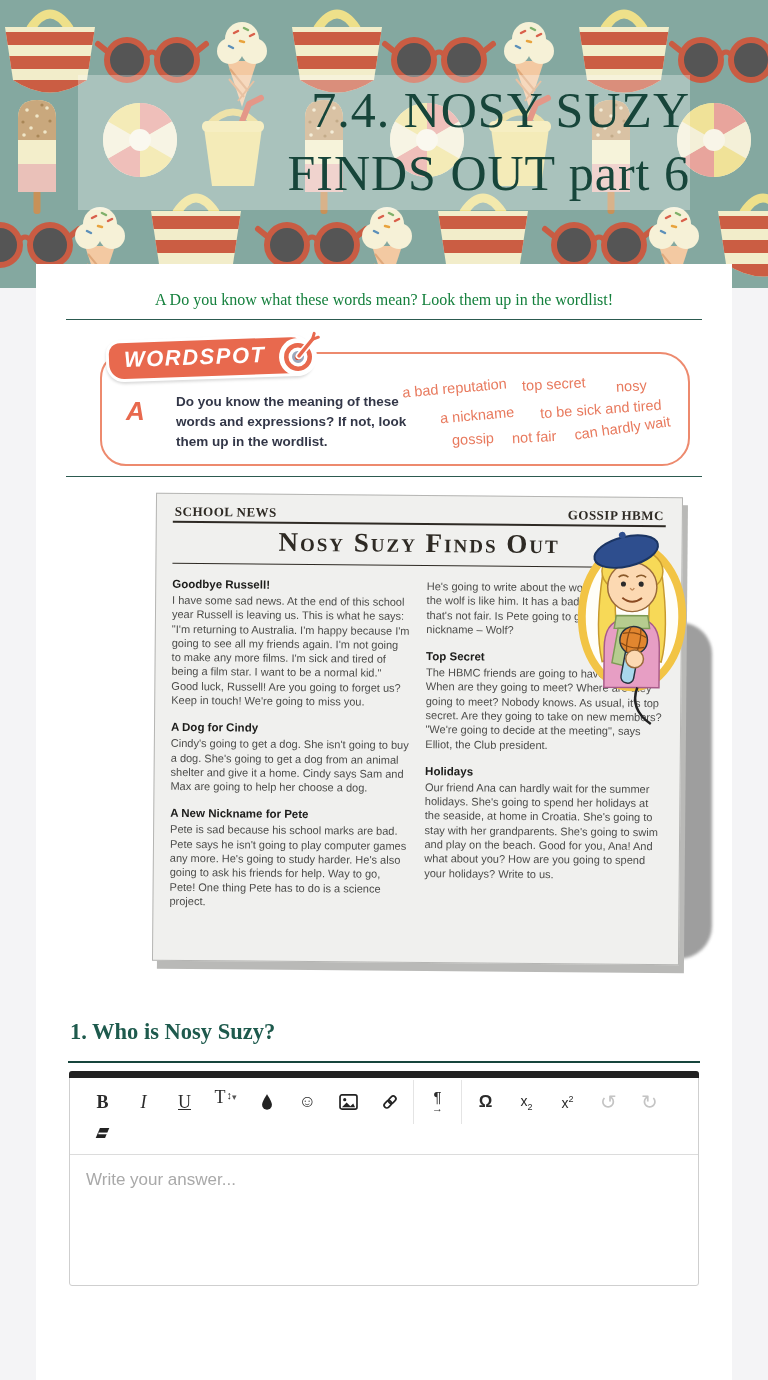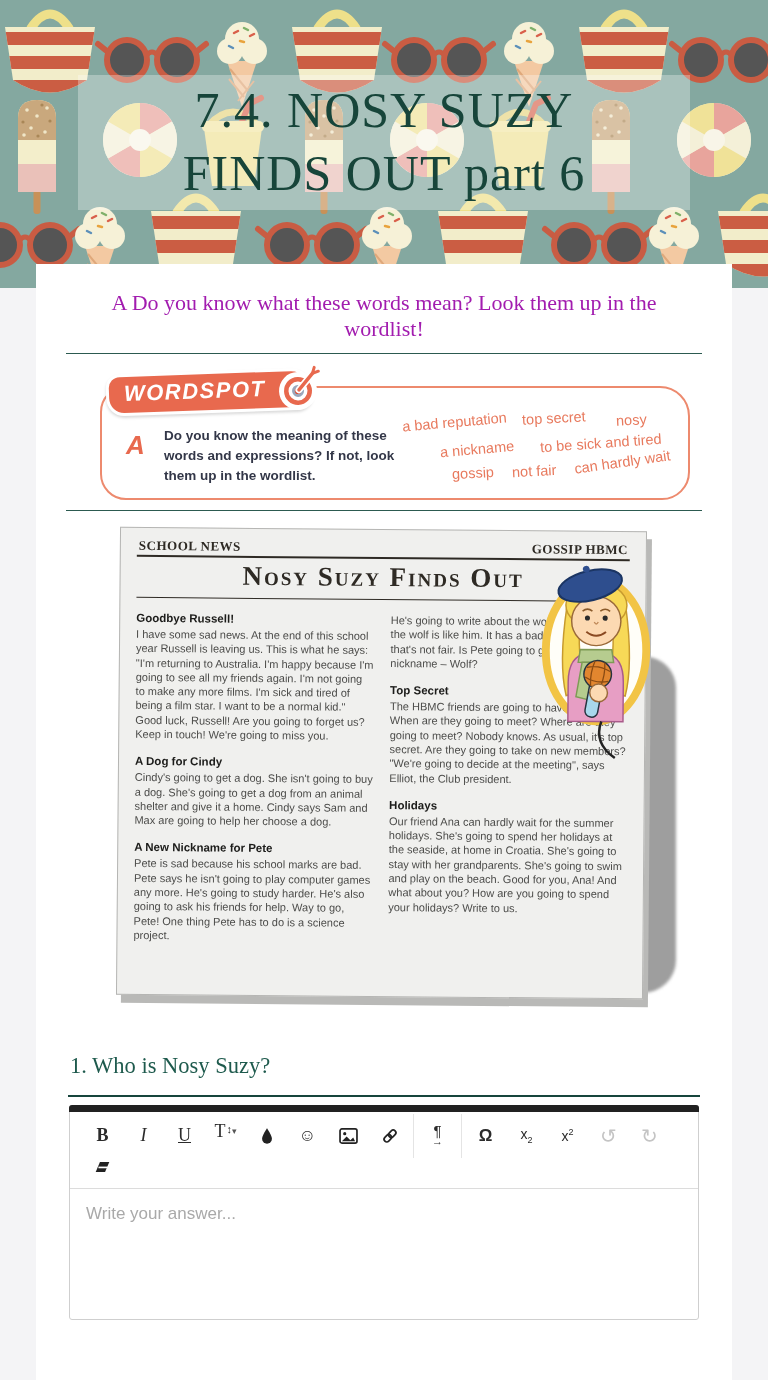--- a/index.html
+++ b/index.html
@@ -18,21 +18,21 @@
     text-align:center; font-family:"Liberation Serif", serif;
     font-size:50px; line-height:1.26; color:#17453a; letter-spacing:1px;
   }
   
   .card {
     position:relative; margin:-24px 36px 0; background:#ffffff;
     padding-top:26px; height:1200px;
   }
   .sec-h {
     font-family:"Liberation Serif", serif; font-weight:400;
-    font-size:22px; line-height:1.2; color:#a21caf;
+    font-size:16px; line-height:1.2; color:#15803d;
     text-align:center; margin:0 40px;
   }
   .rule { border:none; border-top:1px solid #2c5a50; margin:10px 30px 0; }
   
   .wordspot {
     position:relative; margin:32px 42px 0 64px; height:110px;
     border:2px solid #ed8a6e; border-radius:26px 30px 28px 26px;
   }
   .ws-badge {
     position:absolute; top:-17px; left:4px; transform:rotate(-2deg);
@@ -40,21 +40,21 @@
     font-size:22px; letter-spacing:1.5px; padding:4px 44px 6px 15px;
     border-radius:14px 22px 16px 18px; border:3px solid #fff;
     box-shadow:0 2px 3px rgba(0,0,0,.15); white-space:nowrap;
   }
   .ws-target { position:absolute; right:-16px; top:-7px; width:52px; height:52px; }
   .ws-a {
     position:absolute; left:24px; top:42px; color:#e8694e;
     font-size:26px; font-weight:bold; font-style:italic;
   }
   .ws-text {
-    position:absolute; left:62px; top:38px; width:238px;
+    position:absolute; left:74px; top:38px; width:238px;
     font-size:13.5px; font-weight:bold; color:#333748; line-height:1.48; margin:0;
   }
   .ws-word { position:absolute; color:#e87a5e; font-size:14.5px; white-space:nowrap; }
   
   .magazine { position:relative; margin:18px 0 0 82px; width:527px; }
   .mag-curl {
     position:absolute; left:520px; top:128px; width:46px; height:336px;
     background:#9e9e9e; border-radius:6px 30px 34px 6px;
     filter:blur(1.5px); transform:skewY(2deg); z-index:0;
   }
@@ -76,21 +76,21 @@
   }
   .girl { position:absolute; top:24px; right:-16px; width:126px; height:212px; z-index:3; }
   .mag-cols { display:flex; gap:16px; margin-top:13px; }
   .mcol { flex:1; font-size:11px; color:#4c4c4a; line-height:1.3; }
   .mcol h4 { font-size:11.5px; color:#1c1c1a; margin:13px 0 1px; }
   .mcol h4:first-child { margin-top:0; }
   .mcol p { margin:0; }
   .wrap-girl { margin-right:84px; }
   
   .question {
-    font-family:"Liberation Serif", serif; font-weight:400;
+    font-family:"Liberation Serif", serif; font-weight:700;
     font-size:22.5px; color:#1e5a4d; margin:56px 34px 16px;
   }
   .q-rule { border:none; border-top:2px solid #17453c; margin:12px 32px 0; }
   .editor { margin:8px 33px 0; border:1px solid #cfcfcf; border-radius:3px; background:#fff; }
   .editor-topbar { height:7px; background:#212121; margin:-1px -1px 0; border-radius:3px 3px 0 0; }
   .toolbar { padding:8px 12px 6px; border-bottom:1px solid #dcdcdc; }
   .tb-row { display:flex; align-items:center; }
   .tb {
     width:41px; height:30px; display:flex; align-items:center; justify-content:center;
     background:none; border:none; padding:0; font-size:17px; color:#2b2b2b; cursor:pointer;
@@ -212,21 +212,21 @@
       <use href="#i-cone" transform="translate(100,240)"></use>
       <use href="#i-bag" transform="translate(196,242)"></use>
       <use href="#i-glasses" transform="translate(312,245)"></use>
       <use href="#i-cone" transform="translate(387,240)"></use>
       <use href="#i-bag" transform="translate(483,242)"></use>
       <use href="#i-glasses" transform="translate(599,245)"></use>
       <use href="#i-cone" transform="translate(674,240)"></use>
       <use href="#i-bag" transform="translate(763,242)"></use>
       <rect x="78" y="75" width="612" height="135" fill="#ffffff" opacity="0.30"></rect>
     </svg>
-    <h1 class="banner-title" style="margin:0;font-weight:400;">
+    <h1 class="banner-title" style="margin:0;font-weight:400;align-items:flex-end;">
       <span>7.4. NOSY SUZY</span>
       <span>FINDS OUT part 6</span>
     </h1>
   </header>
 
   <main class="card">
 
     <h2 class="sec-h">A Do you know what these words mean? Look them up in the wordlist!</h2>
     <hr class="rule">
 
@@ -251,21 +251,21 @@
       <span class="ws-word" style="left:514px;top:24px;transform:rotate(-3deg);">nosy</span>
       <span class="ws-word" style="left:338px;top:53px;transform:rotate(-5deg);">a nickname</span>
       <span class="ws-word" style="left:438px;top:47px;transform:rotate(-4deg);">to be sick and tired</span>
       <span class="ws-word" style="left:350px;top:77px;transform:rotate(-3deg);">gossip</span>
       <span class="ws-word" style="left:410px;top:75px;transform:rotate(-3deg);">not fair</span>
       <span class="ws-word" style="left:472px;top:66px;transform:rotate(-8deg);">can hardly wait</span>
     </figure>
 
     <hr class="rule">
 
-    <figure class="magazine" style="margin-left:74px;padding-left:8px;">
+    <figure class="magazine" style="margin-left:110px;padding-left:8px;">
       <div class="mag-curl"></div>
       <div class="mag-page">
         <div class="mag-masthead">
           <span>SCHOOL NEWS</span>
           <span>GOSSIP HBMC</span>
         </div>
         <h3 class="mag-title">Nosy Suzy Finds Out</h3>
 
         <svg class="girl" viewBox="0 0 128 215">
           <ellipse cx="62" cy="96" rx="51" ry="72" fill="#fffef8" stroke="#f2c445" stroke-width="8"></ellipse>

